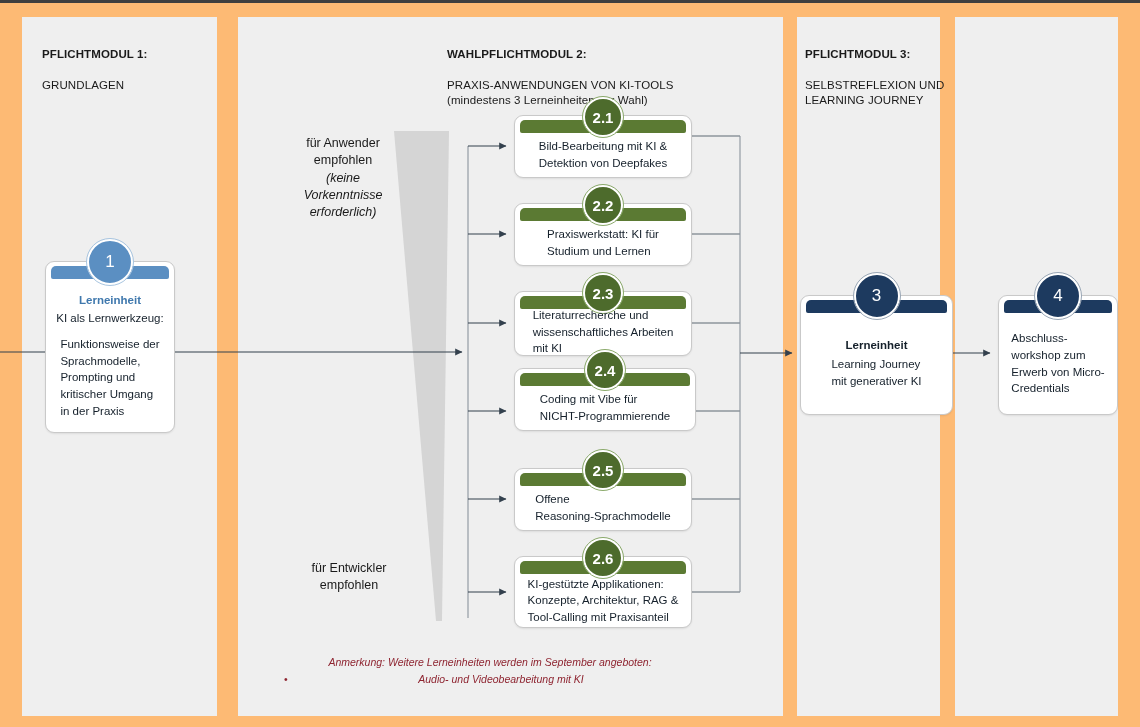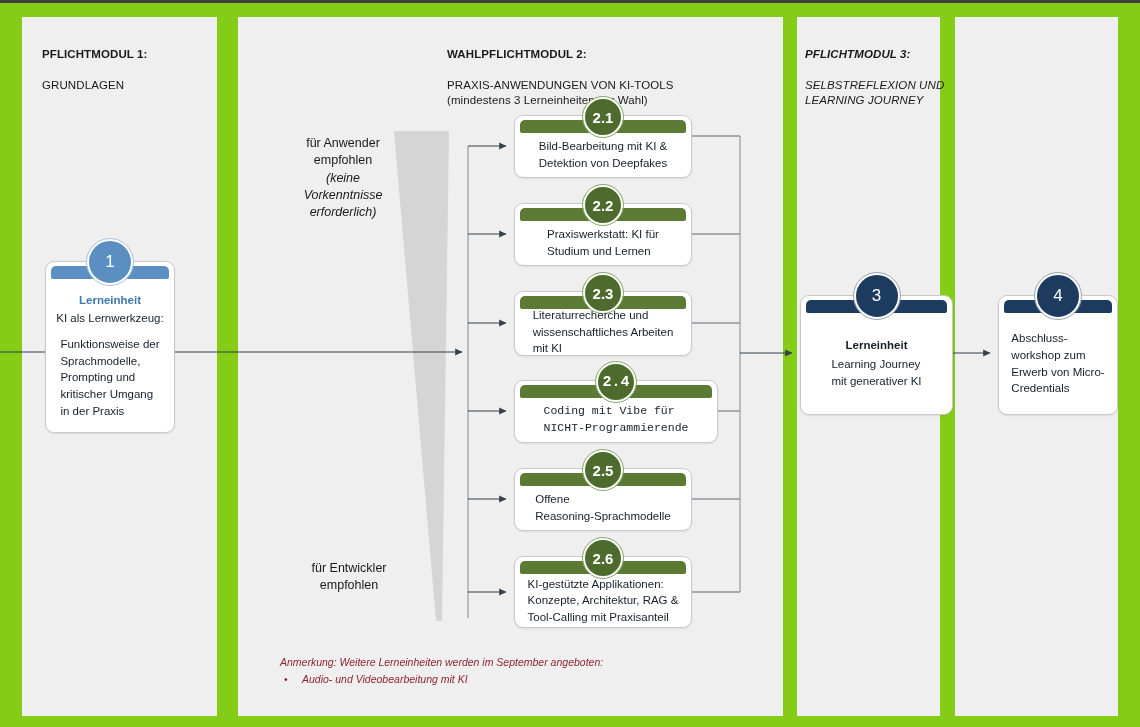--- a/index.html
+++ b/index.html
@@ -4,21 +4,21 @@
 <style>
   html,body{margin:0;padding:0;background:#ffffff;}
   body{
     font-family:"Liberation Sans","DejaVu Sans",sans-serif;
     -webkit-font-smoothing:antialiased;
   }
   #stage{
     position:relative;
     width:1140px;
     height:727px;
-    background:#84cc16;
+    background:#fdba74;
     overflow:hidden;
     box-sizing:border-box;
     border-top:3px solid #3f3f3f;
   }
 
   
   .band{
     position:absolute;
     background:#efefef;
   }
@@ -32,21 +32,21 @@
     position:absolute;
     color:#1a1a1a;
     line-height:1.32;
     font-size:11.5px;
     letter-spacing:.1px;
     white-space:pre-line;
   }
   .col-head .strong{font-weight:bold;display:block;}
   .head-1{left:42px;  top:29px; width:200px;}
   .head-2{left:447px; top:29px; width:330px;}
-  .head-3{left:805px; top:29px; width:190px;font-style:italic;}
+  .head-3{left:805px; top:29px; width:190px;}
 
   
   .wedge{
     position:absolute;
     left:394px; top:128px;
     width:55px; height:490px;
   }
 
   
   .side-label{
@@ -133,41 +133,42 @@
     left:50%;margin-left:-23px;top:-23px;
     font-size:17px;font-weight:normal;
   }
   .card.navy .body .ttl{color:#15202b;font-weight:bold;}
 
   
   .c1 {left:45px;  top:258px; width:130px; height:172px;}
   .c21{left:514px; top:112px; width:178px; height:63px;}
   .c22{left:514px; top:200px; width:178px; height:63px;}
   .c23{left:514px; top:288px; width:178px; height:65px;padding-left:16px;}
-  .c24{left:514px; top:377px; width:204px; height:63px;font-family:Liberation Mono, monospace;}
+  .c24{left:514px; top:365px; width:182px; height:63px;}
   .c25{left:514px; top:465px; width:178px; height:63px;}
   .c26{left:514px; top:553px; width:178px; height:72px;}
   .c3 {left:800px; top:292px; width:153px; height:120px;}
   .c4 {left:998px; top:292px; width:120px; height:120px;}
 
   .c1 .body{font-size:11.5px;}
   .c3 .body{font-size:11.5px;}
   .c4 .body{font-size:11.5px;}
 
   .spacer{height:9px;}
 
   
   .footnote{
     position:absolute;
     left:280px; top:651px;
     width:420px;
     color:#8e2430;
     font-style:italic;
     font-size:10.5px;
     line-height:1.58;
+    text-align:center;
   }
   .footnote .bullets{margin:0;padding:0;list-style:none;}
   .footnote .bullets li{
     position:relative;
     padding-left:22px;
   }
   .footnote .bullets li:before{
     content:"\2022";
     position:absolute;left:4px;top:0;
     font-style:normal;

